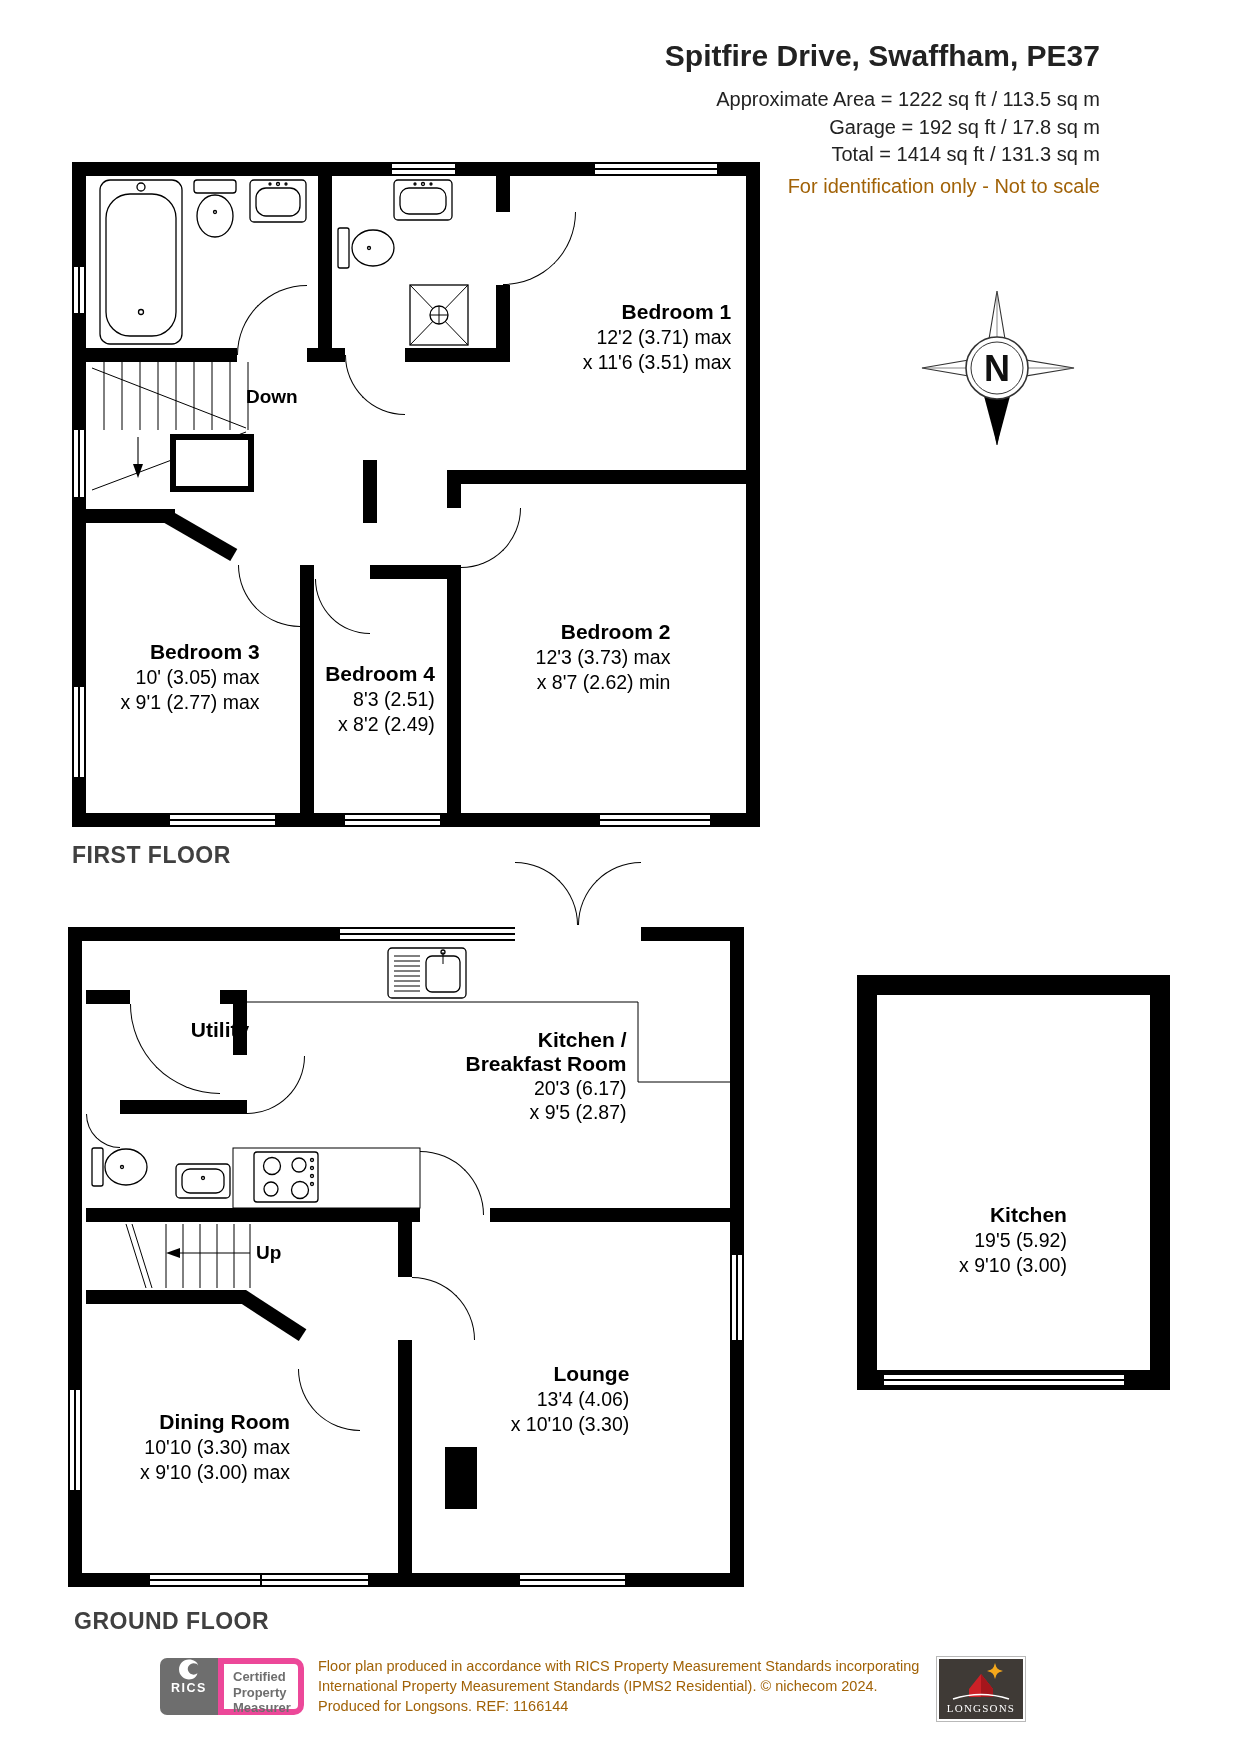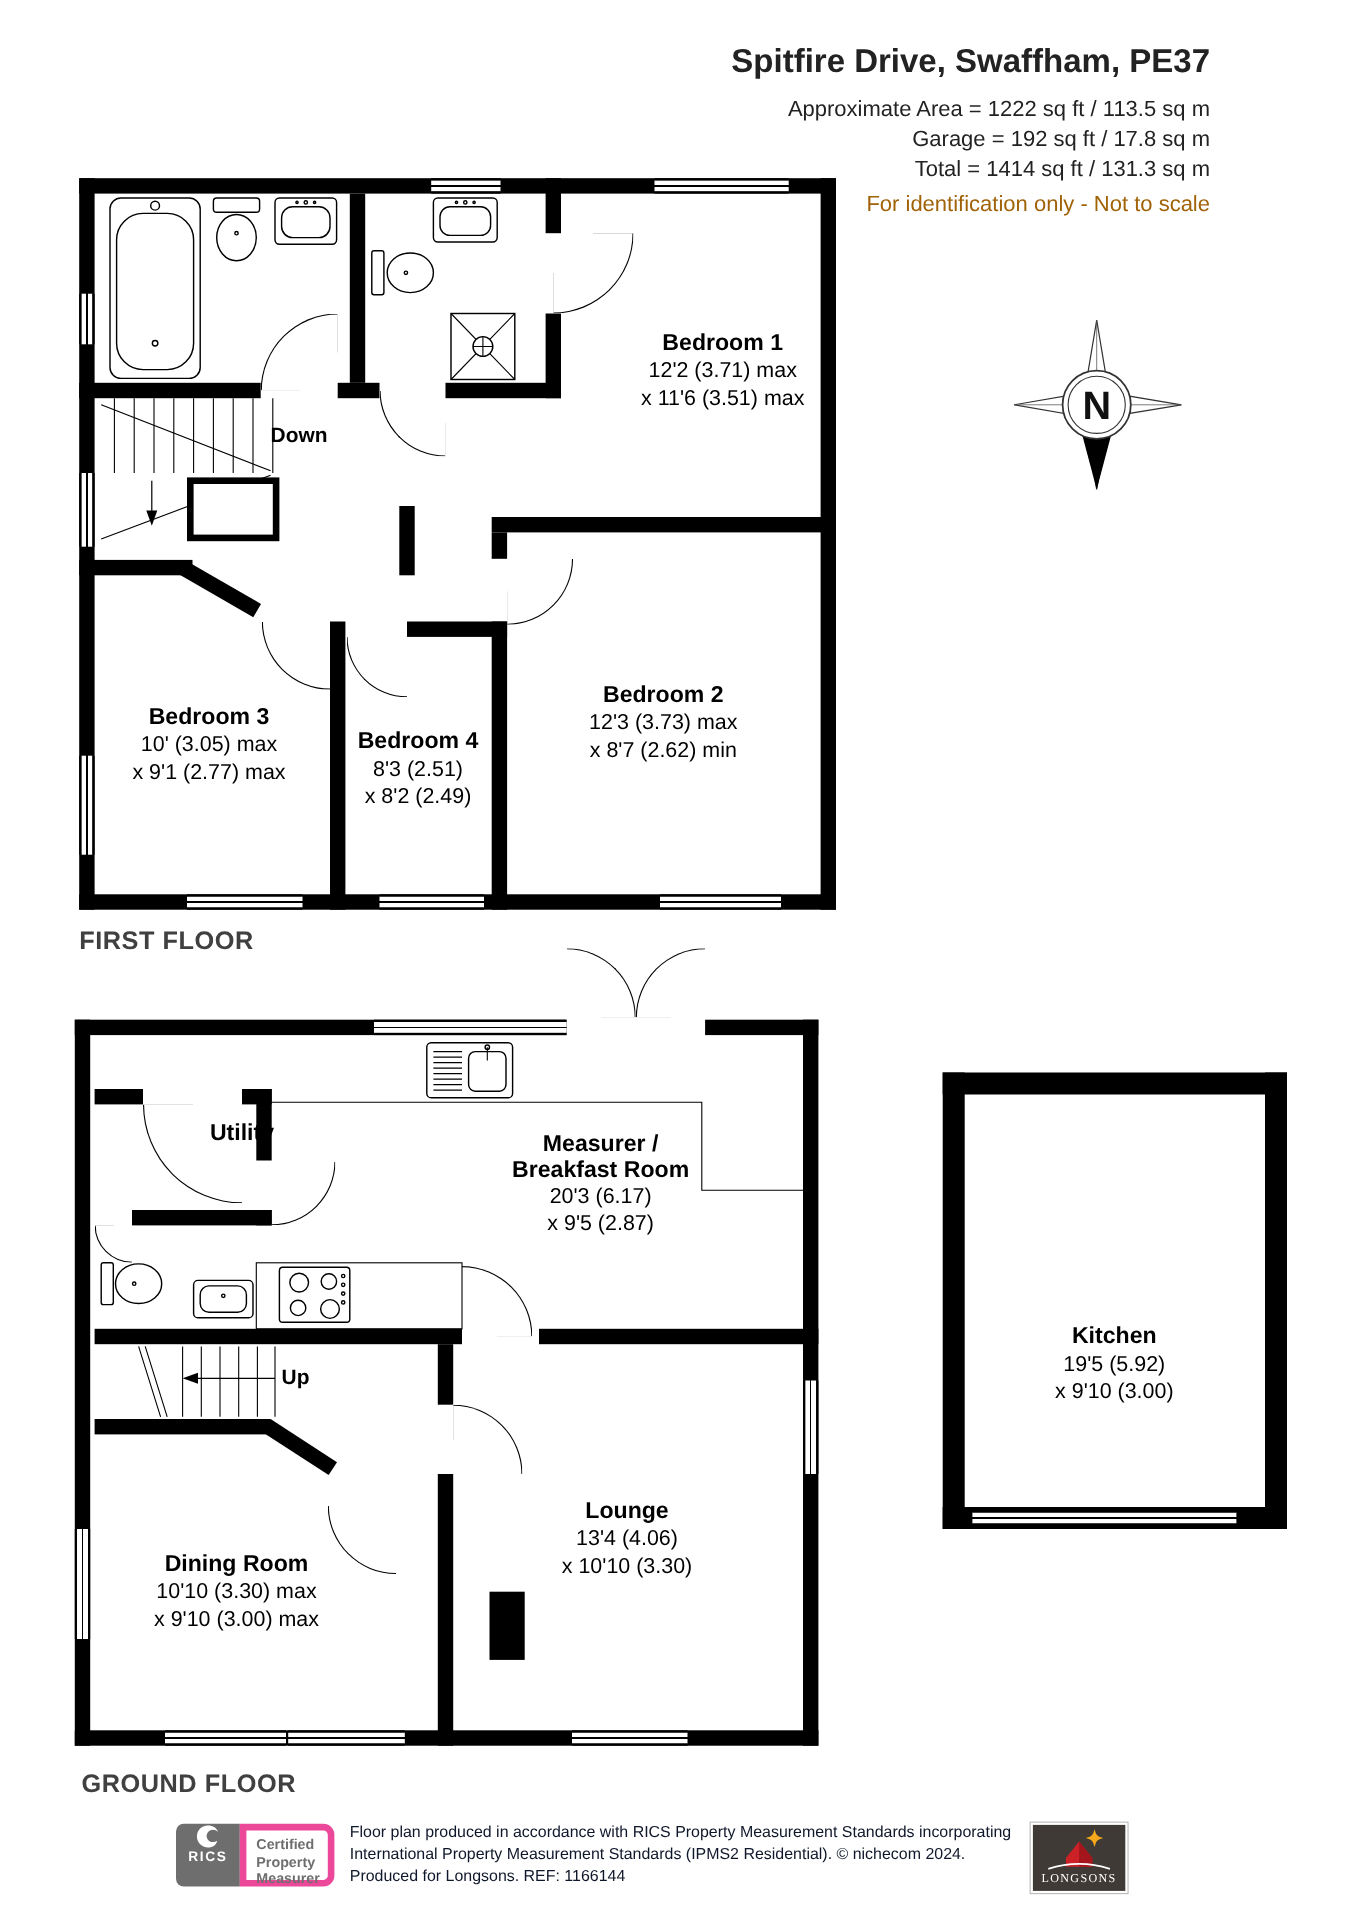--- a/index.html
+++ b/index.html
@@ -14,35 +14,35 @@
         background:linear-gradient(to bottom,#fff 0 44%,#000 44% 56%,#fff 56% 100%);}
   .winv{border-left:2px solid #000;border-right:2px solid #000;
         background:linear-gradient(to right,#fff 0 44%,#000 44% 56%,#fff 56% 100%);}
   
   .arc{position:absolute;box-sizing:border-box;background:transparent;}
   .arc-tl{border-top:1.8px solid #000;border-left:1.8px solid #000;border-top-left-radius:100% 100%;}
   .arc-tr{border-top:1.8px solid #000;border-right:1.8px solid #000;border-top-right-radius:100% 100%;}
   .arc-bl{border-bottom:1.8px solid #000;border-left:1.8px solid #000;border-bottom-left-radius:100% 100%;}
   .arc-br{border-bottom:1.8px solid #000;border-right:1.8px solid #000;border-bottom-right-radius:100% 100%;}
   
-  .rl{position:absolute;transform:translateX(-50%);text-align:center;line-height:25px;
+  .rl{position:absolute;transform:translateX(-50%);text-align:right;line-height:25px;
       font-size:19.5px;color:#000;white-space:nowrap;}
   .rl b{font-size:21px;}
   .small-label{position:absolute;font-weight:bold;font-size:19px;color:#000;white-space:nowrap;}
   .floor-title{position:absolute;font-weight:bold;font-size:23px;color:#404040;letter-spacing:.5px;}
   .hdr{position:absolute;top:38px;right:141px;text-align:right;color:#222;}
   .hdr .t{font-size:30px;font-weight:bold;line-height:36px;margin-bottom:12px;}
   .hdr .a{font-size:20px;line-height:27.5px;padding-right:0;}
   .hdr .d{font-size:20px;margin-top:6px;color:#a16207;}
   svg{position:absolute;}
   .fx{fill:#fff;stroke:#000;stroke-width:1.3;}
   .ln{stroke:#000;stroke-width:1.1;fill:none;}
   .thin{stroke:#000;stroke-width:1;fill:none;}
   
-  .foot-text{position:absolute;left:318px;top:1656px;font-size:14.5px;line-height:20px;color:#0f172a;}
+  .foot-text{position:absolute;left:318px;top:1656px;font-size:14.5px;line-height:20px;color:#a16207;}
   .rics-left{position:absolute;left:160px;top:1658px;width:58px;height:57px;border-radius:7px 0 0 7px;
              display:flex;flex-direction:column;align-items:center;justify-content:flex-end;}
   .rics-brand{color:#fff;font-size:12.5px;font-weight:bold;letter-spacing:1.5px;line-height:14px;padding-bottom:20px;}
   .rics-right{position:absolute;left:218px;top:1658px;width:86px;height:57px;box-sizing:border-box;
               border-radius:0 10px 10px 0;background:#fff;padding:5px 0 0 9px;}
   .rics-right div{font-size:13px;font-weight:bold;line-height:15.5px;}
   .lg-outer{position:absolute;left:936px;top:1656px;width:90px;height:66px;box-sizing:border-box;
             border:1px solid #b9b9b9;background:#fff;padding:2px;}
   .lg-inner{width:84px;height:60px;position:relative;}
   .lg-name{position:absolute;left:0;right:0;bottom:5px;text-align:center;color:#fff;
@@ -247,21 +247,21 @@
         <path class="thin" d="M126,1224 L146,1288 M132,1224 L152,1288"></path>
         <line class="ln" x1="250" y1="1253" x2="178" y2="1253"></line>
         <polygon points="180,1248 180,1258 166,1253" fill="#000"></polygon>
       </g>
     </svg>
 
     <div class="rl" style="left:193px;top:1017px;margin-left:27px;">
       <b>Utility</b>
     </div>
     <div class="rl" style="left:546px;top:1028px;line-height:24px;">
-      <b>Measurer /</b><br>
+      <b>Kitchen /</b><br>
       <b>Breakfast Room</b><br>
       <span>20'3 (6.17)</span><br>
       <span>x 9'5 (2.87)</span>
     </div>
     <div class="small-label" style="left:256px;top:1242px;">Up</div>
     <div class="rl" style="left:215px;top:1409px;">
       <b>Dining Room</b><br>
       <span>10'10 (3.30) max</span><br>
       <span>x 9'10 (3.00) max</span>
     </div>

